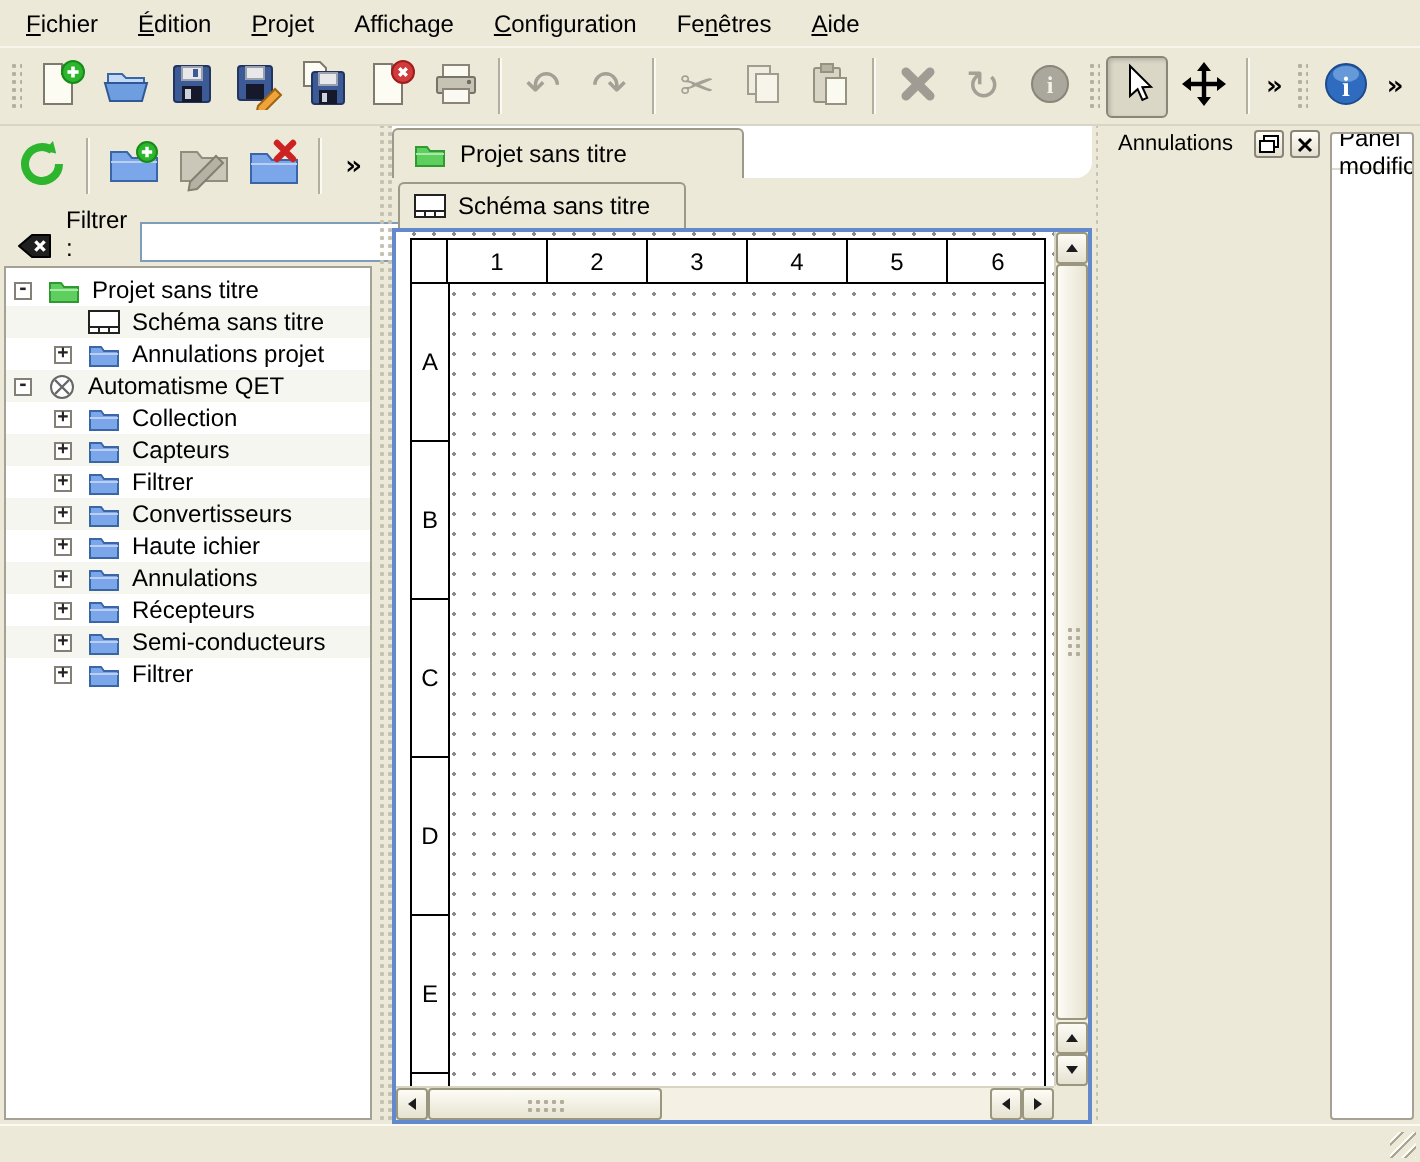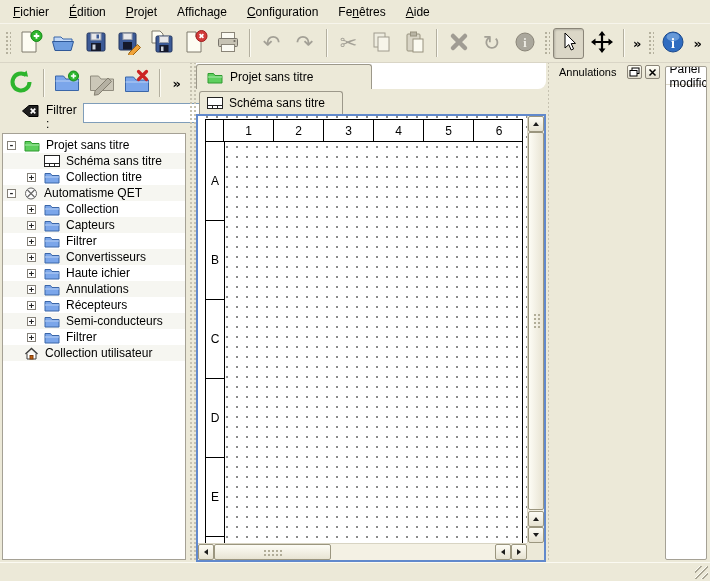--- a/index.html
+++ b/index.html
@@ -20,21 +20,21 @@
 .glyph.gray{color:#a3a096}
 
 .dock-title{height:18px;display:flex;align-items:center;padding:0 3px;gap:3px;flex:none}
 .dock-title .txt{padding:0 4px;font-size:11px;white-space:nowrap}
 .tex{flex:1;height:8px;background-image:radial-gradient(#b5b19e 1px,transparent 1.2px);background-size:4px 4px}
 .dock-btn{width:15px;height:14px;flex:none;border:1px solid #8a8578;border-radius:2px;background:linear-gradient(#fffef6,#e3dfcf);display:flex;align-items:center;justify-content:center}
 
 #left-dock{position:absolute;left:0;top:63px;width:188px;bottom:19px;display:flex;flex-direction:column}
 #lp-toolbar{height:40px;display:flex;align-items:center;padding:0 3px;flex:none}
 #lp-toolbar .tb-btn{width:33px;height:33px}
-#lp-filter{height:28px;display:flex;align-items:flex-start;gap:6px;padding:0 20px;flex:none}
+#lp-filter{height:28px;display:flex;align-items:flex-end;gap:6px;padding:0 7px;flex:none}
 #filter-input{flex:1;height:20px;border:1px solid #7f9db9;background:#fff;font:12px "Liberation Sans",sans-serif;padding:0 3px}
 #tree{flex:1;margin:2px;background:#fff;border:1px solid #a5a195;overflow:hidden;padding-top:3px}
 .tree-row{height:16px;display:flex;align-items:center}
 .tree-row:nth-child(even){background:#f6f6f1}
 .expander{width:9px;height:9px;flex:none;border:1px solid #848078;background:#fff;margin-right:8px;display:flex;align-items:center;justify-content:center;font:bold 9px/7px "DejaVu Sans Mono",monospace;color:#222}
 .exp-spacer{width:17px;flex:none}
 .tree-icon{flex:none;margin-right:6px;display:flex}
 .tree-label{white-space:nowrap}
 
 .splitter{position:absolute;top:63px;bottom:19px;background-image:radial-gradient(#c6c2b1 1px,transparent 1.2px);background-size:4px 4px;background-position:1px 2px}
@@ -295,21 +295,21 @@
         <span class="tree-label">Schéma sans titre</span>
       </div>
       <div class="tree-row" style="padding-left: 24px;">
         <span class="expander">+</span>
         <span class="tree-icon">
           <svg width="16" height="13" viewBox="0 0 16 13">
             <path d="M1 2.5h5.5l1.5 2H15V12H1z" fill="#7ba6ea" stroke="#3a66a8"></path>
             <path d="M1 6h14" stroke="#b9d0f4"></path>
           </svg>
         </span>
-        <span class="tree-label">Collection titre</span>
+        <span class="tree-label">Annulations projet</span>
       </div>
       <div class="tree-row" style="padding-left: 4px;">
         <span class="expander">-</span>
         <span class="tree-icon">
           <svg width="14" height="13" viewBox="0 0 14 13">
             <circle cx="7" cy="6.5" r="5.5" fill="#fdfdfd" stroke="#666"></circle>
             <path d="M3.5 3l7 7M10.5 3l-7 7" stroke="#666" stroke-width="1.2"></path>
           </svg>
         </span>
         <span class="tree-label">Automatisme QET</span>
@@ -396,31 +396,20 @@
       </div>
       <div class="tree-row" style="padding-left: 24px;">
         <span class="expander">+</span>
         <span class="tree-icon">
           <svg width="16" height="13" viewBox="0 0 16 13">
             <path d="M1 2.5h5.5l1.5 2H15V12H1z" fill="#7ba6ea" stroke="#3a66a8"></path>
             <path d="M1 6h14" stroke="#b9d0f4"></path>
           </svg>
         </span>
         <span class="tree-label">Filtrer</span>
-      </div>
-      <div class="tree-row" style="padding-left: 4px;">
-        <span class="exp-spacer"></span>
-        <span class="tree-icon">
-          <svg width="15" height="13" viewBox="0 0 15 13">
-            <path d="M1.5 7L7.5 1.5 13.5 7" fill="none" stroke="#3c3c3c" stroke-width="1.4"></path>
-            <path d="M3 6.5V12h9V6.5" fill="#fff" stroke="#3c3c3c"></path>
-            <rect x="6" y="8.5" width="3" height="3.5" fill="#c06010" stroke="#803c08"></rect>
-          </svg>
-        </span>
-        <span class="tree-label">Collection utilisateur</span>
       </div>
     </div>
 </div>
 
 <div class="splitter" id="splitter-left"></div>
 <div class="splitter" id="splitter-right"></div>
 
 <div id="central">
   <div id="tabbar1">
     <div id="tab-project">

